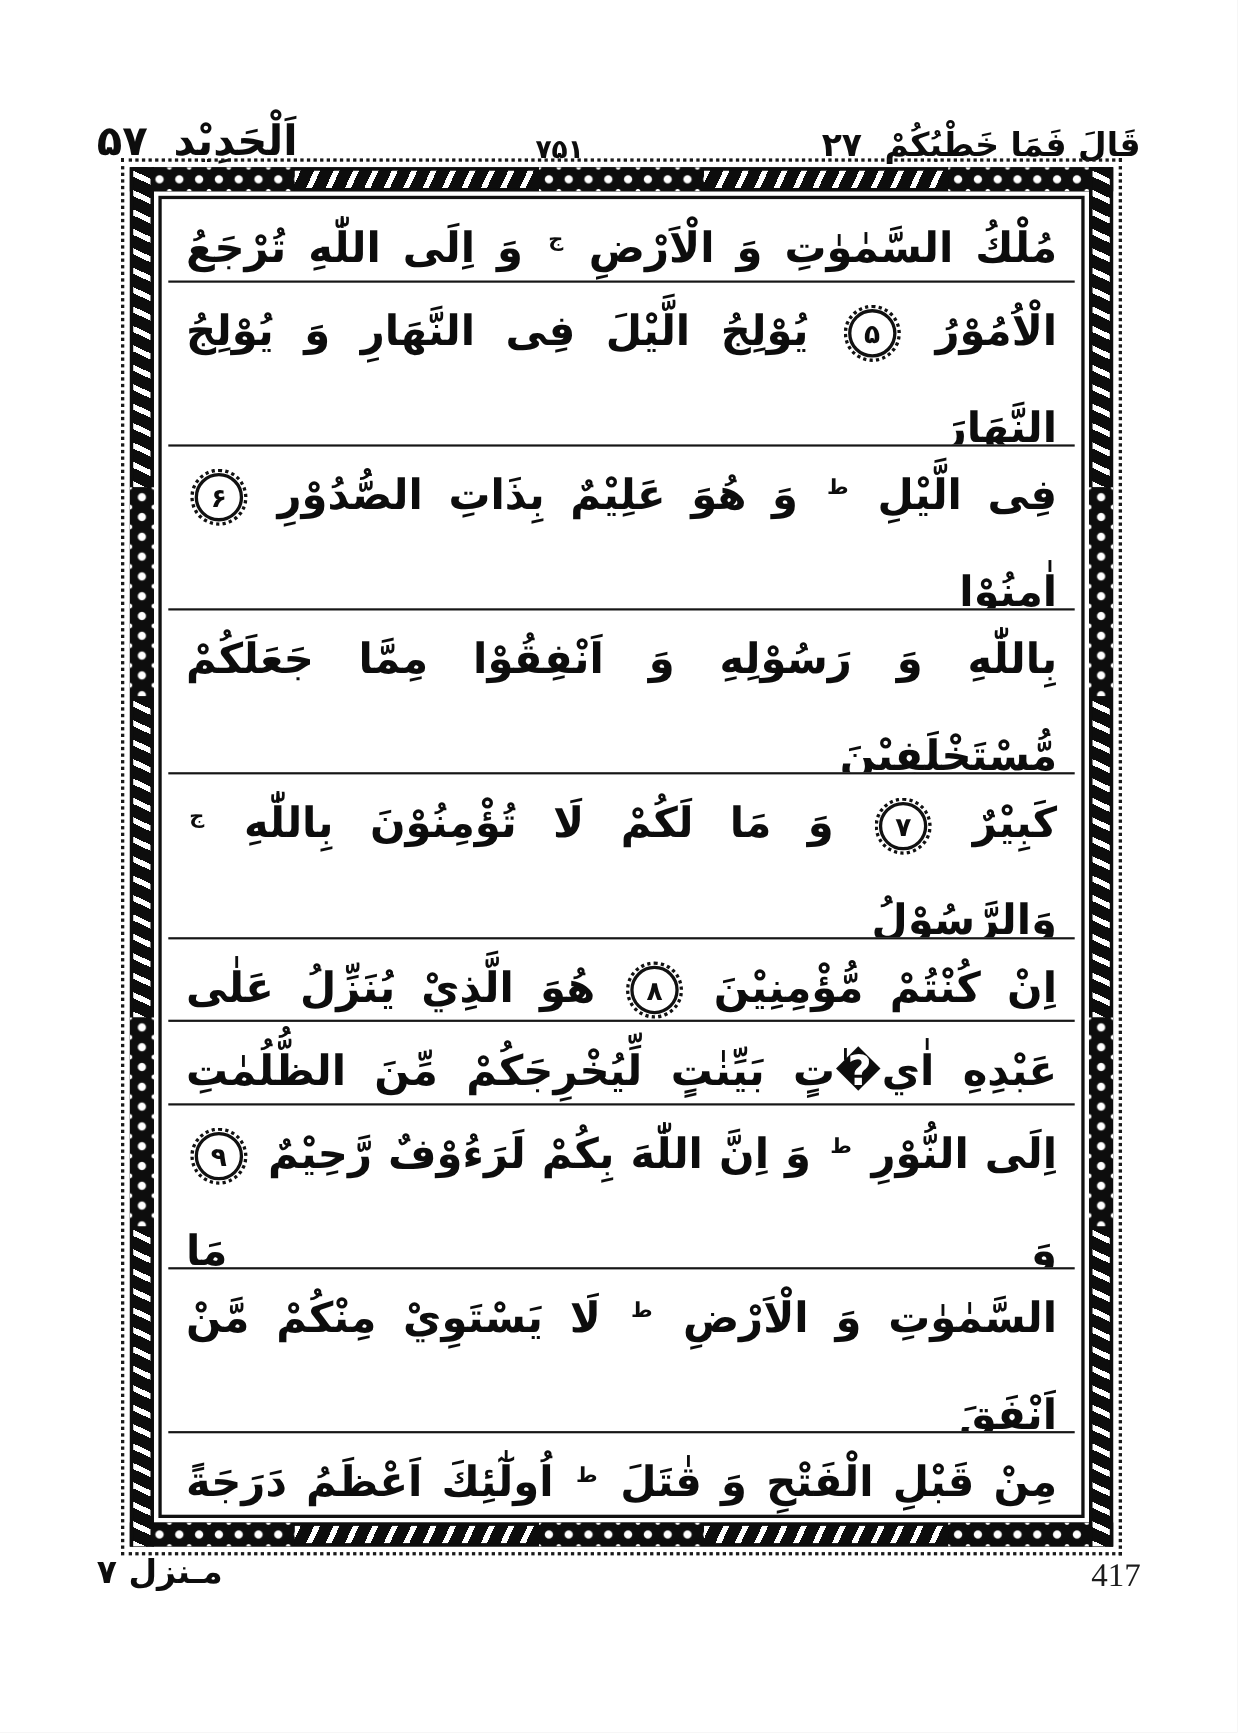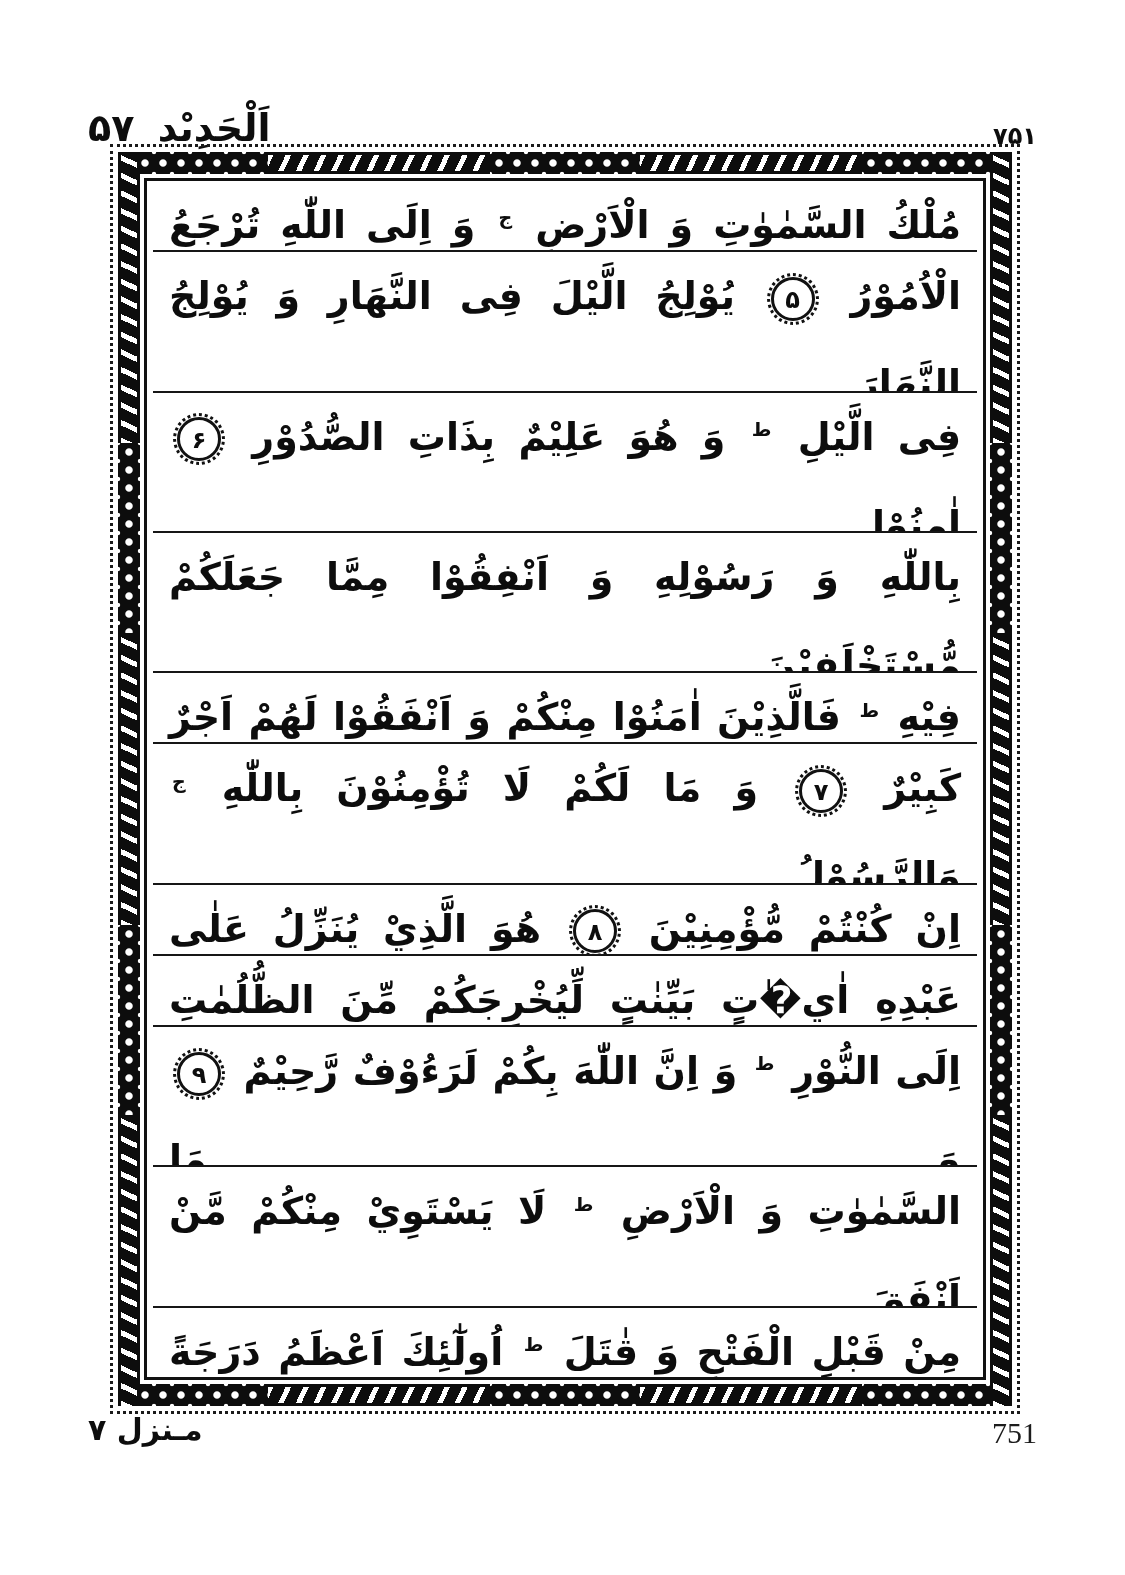--- a/index.html
+++ b/index.html
@@ -84,20 +84,24 @@
   .ftr-pagenum { font-family:"Liberation Serif", serif; font-size:30px; color:#1c1c1c; margin-top:8px; }
   .ftr-manzil  { font-size:30px; font-weight:bold; margin-top:4px; }
   .ftr-catch   { font-size:40px; font-weight:bold; margin-top:14px; letter-spacing:1px; }
 </style>
 </head>
 <body>
 
 <div class="page">
 
   <div class="header">
+    <div class="hdr-juz">
+      <span>قَالَ فَمَا خَطْبُكُمْ</span>
+      <span class="hdr-num">۲۷</span>
+    </div>
     <div class="hdr-page">۷۵۱</div>
     <div class="hdr-surah">
       <span>اَلْحَدِيْد</span>
       <span class="hdr-num">۵۷</span>
     </div>
   </div>
 
   <div class="frame">
     <div class="band band-top">
       <div class="orn-cell"></div>
@@ -126,31 +130,30 @@
       <div class="hatch-cell"></div>
       <div class="orn-cell"></div>
       <div class="hatch-cell"></div>
     </div>
 
     <div class="text-area">
         <div class="line"><span class="txt">مُلْكُ السَّمٰوٰتِ وَ الْاَرْضِ</span> <span class="pause">ج</span> <span class="txt">وَ اِلَى اللّٰهِ تُرْجَعُ</span> </div>
         <div class="line"><span class="txt">الْاُمُوْرُ</span> <span class="aya">۵</span> <span class="txt">يُوْلِجُ الَّيْلَ فِى النَّهَارِ وَ يُوْلِجُ النَّهَارَ</span> </div>
         <div class="line"><span class="txt">فِى الَّيْلِ</span> <span class="pause">ط</span> <span class="txt">وَ هُوَ عَلِيْمٌ بِذَاتِ الصُّدُوْرِ</span> <span class="aya">۶</span> <span class="txt">اٰمِنُوْا</span> </div>
         <div class="line"><span class="txt">بِاللّٰهِ وَ رَسُوْلِهِ وَ اَنْفِقُوْا مِمَّا جَعَلَكُمْ مُّسْتَخْلَفِيْنَ</span> </div>
-        <div class="line"><span class="txt">فِيْهِ</span> <span class="pause">ط</span> <span class="txt">فَالَّذِيْنَ اٰمَنُوْا مِنْكُمْ وَ اَنْفَقُوْا لَهُمْ اَجْرٌ</span> </div>
         <div class="line"><span class="txt">كَبِيْرٌ</span> <span class="aya">۷</span> <span class="txt">وَ مَا لَكُمْ لَا تُؤْمِنُوْنَ بِاللّٰهِ</span> <span class="pause">ج</span> <span class="txt">وَالرَّسُوْلُ</span> </div>
         <div class="line"><span class="txt">اِنْ كُنْتُمْ مُّؤْمِنِيْنَ</span> <span class="aya">۸</span> <span class="txt">هُوَ الَّذِيْ يُنَزِّلُ عَلٰى</span> </div>
         <div class="line"><span class="txt">عَبْدِهِ اٰي�ٰتٍ بَيِّنٰتٍ لِّيُخْرِجَكُمْ مِّنَ الظُّلُمٰتِ</span> </div>
         <div class="line"><span class="txt">اِلَى النُّوْرِ</span> <span class="pause">ط</span> <span class="txt">وَ اِنَّ اللّٰهَ بِكُمْ لَرَءُوْفٌ رَّحِيْمٌ</span> <span class="aya">۹</span> <span class="txt">وَ مَا</span> </div>
         <div class="line"><span class="txt">السَّمٰوٰتِ وَ الْاَرْضِ</span> <span class="pause">ط</span> <span class="txt">لَا يَسْتَوِيْ مِنْكُمْ مَّنْ اَنْفَقَ</span> </div>
         <div class="line"><span class="txt">مِنْ قَبْلِ الْفَتْحِ وَ قٰتَلَ</span> <span class="pause">ط</span> <span class="txt">اُولٰٓئِكَ اَعْظَمُ دَرَجَةً</span> </div>
       </div>
   </div>
 
   <div class="footer">
-    <div class="ftr-pagenum">751</div>
+    <div class="ftr-pagenum">417</div>
     <div class="ftr-manzil">
       <span>مـنزل</span>
       <span>۷</span>
     </div>
   </div>
 
 </div>
 
 </body></html>

